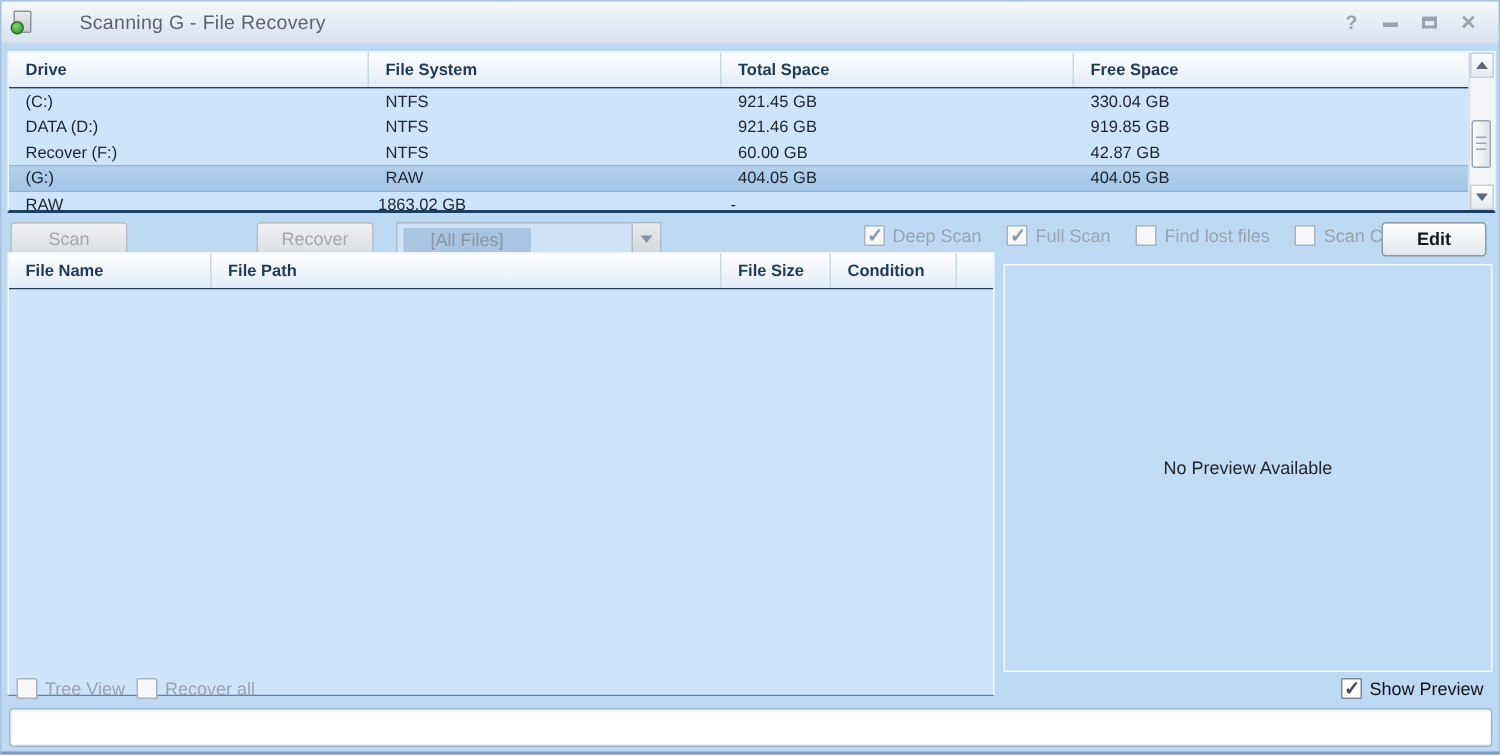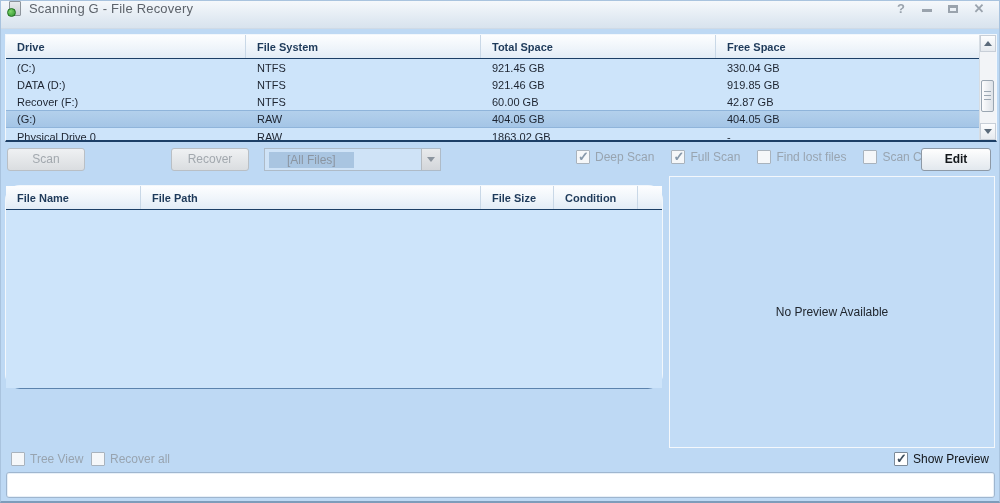--- a/index.html
+++ b/index.html
@@ -5,21 +5,21 @@
   * { margin:0; padding:0; box-sizing:border-box; }
   html,body { width:1000px; height:503px; }
   body { font-family:"Liberation Sans", sans-serif; font-size:11px; color:#1d2430; }
 
   .window { position:relative; width:1000px; height:503px; background:#bed9f4;
             border:1px solid #a9c3de; border-bottom:2px solid #7e9cba; overflow:hidden; }
 
   
   .titlebar { position:absolute; left:0; top:0; width:100%; height:28px;
               background:linear-gradient(#f5f8fb,#e0e9f2 70%,#d8e3ee);
-              border-bottom:1px solid #cfdae6; display:flex; align-items:flex-start; }
+              border-bottom:1px solid #cfdae6; display:flex; align-items:center;gap:24px; }
   .app-icon { position:relative; width:12px; height:15px; margin:0 8px 0 8px;
               background:linear-gradient(#e8ebee,#c9ced4); border:1px solid #8d949c; border-radius:1px; }
   .app-icon::after { content:""; position:absolute; left:-3px; bottom:-2px; width:7px; height:7px;
               border-radius:50%; background:radial-gradient(circle at 35% 35%, #7fd66a, #2e8f2e);
               border:1px solid #1f6e1f; }
   .title-text { color:#5d636b; font-size:13px; letter-spacing:.2px; }
   .win-controls { margin-left:auto; display:flex; align-items:center; gap:10px; padding-right:12px; }
   .win-btn { color:#9aa3ad; font-size:13px; font-weight:bold; width:16px; text-align:center; cursor:default; }
   .glyph-min { display:inline-block; width:10px; height:3px; background:#9aa3ad; margin-bottom:1px; }
   .glyph-max { display:inline-block; width:10px; height:8px; border:2px solid #9aa3ad; border-top-width:3px; }
@@ -77,21 +77,21 @@
   .cb-box { width:14px; height:14px; background:#f5f7f9; border:1px solid #a9b3bd; border-radius:1px;
             position:relative; }
   .cb-box.checked::after { content:"\2713"; position:absolute; left:1px; top:-2px; font-size:13px;
             font-weight:bold; color:#8799ab; }
   .cb-item.enabled { color:#101418; }
   .cb-item.enabled .cb-box { background:#ffffff; border-color:#7c8a98; }
   .cb-item.enabled .cb-box.checked::after { color:#3e4e5e; }
   .edit-btn { left:auto; right:8px; width:70px; }
 
   
-  .file-panel { left:4px; top:184px; width:658px; height:204px; border-bottom:1px solid #5c83ad;border-radius:15px; }
+  .file-panel { left:4px; top:167px; width:658px; height:296px; border-bottom:1px solid #5c83ad; }
   .fc-name { width:135px; } .fc-path { width:340px; } .fc-size { width:73px; } .fc-cond { width:84px; }
   .fc-rest { flex:1; }
   .file-body { position:absolute; left:0; top:24px; right:0; bottom:0; background:#cde4fa; }
 
   
   .preview-panel { position:absolute; left:668px; top:175px; width:326px; height:272px;
                    background:#c2dcf6; border:1px solid #f4f8fc; display:flex;
                    align-items:center; justify-content:center; }
   .preview-msg { color:#20262e; font-size:12px; }
 
@@ -148,21 +148,20 @@
         <div class="td c-total">60.00 GB</div>
         <div class="td c-free">42.87 GB</div>
       </div>
       <div class="trow selected">
         <div class="td c-drive">(G:)</div>
         <div class="td c-fs">RAW</div>
         <div class="td c-total">404.05 GB</div>
         <div class="td c-free">404.05 GB</div>
       </div>
       <div class="trow">
-        <div class="td c-drive">Physical Drive 0</div>
         <div class="td c-fs">RAW</div>
         <div class="td c-total">1863.02 GB</div>
         <div class="td c-free">-</div>
       </div>
     </div>
     <div class="vscroll">
       <div class="sb-btn sb-up"></div>
       <div class="sb-track">
         <div class="sb-thumb"></div>
       </div>

